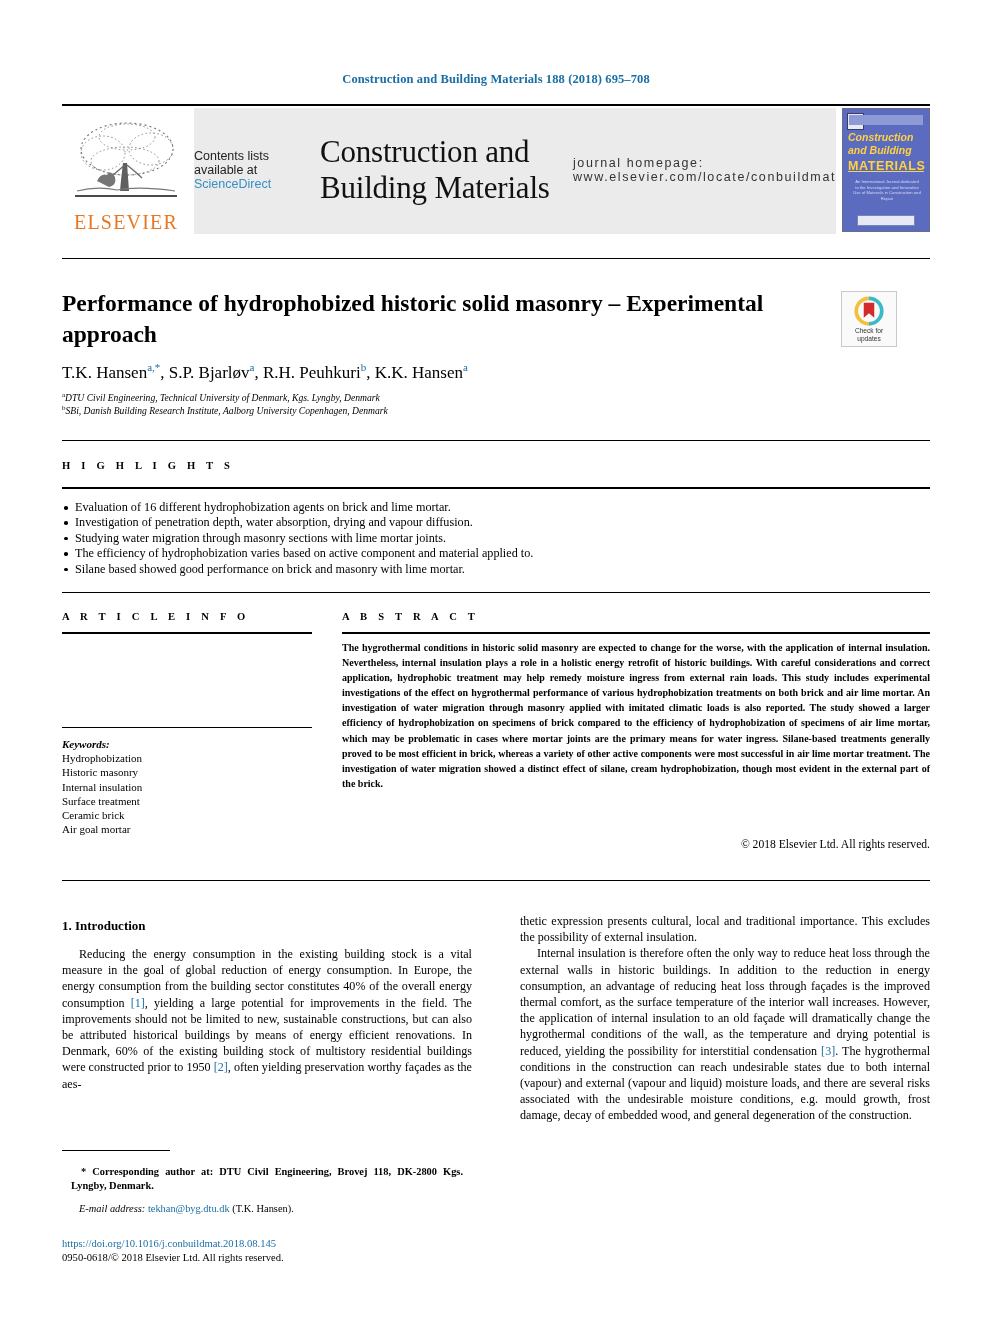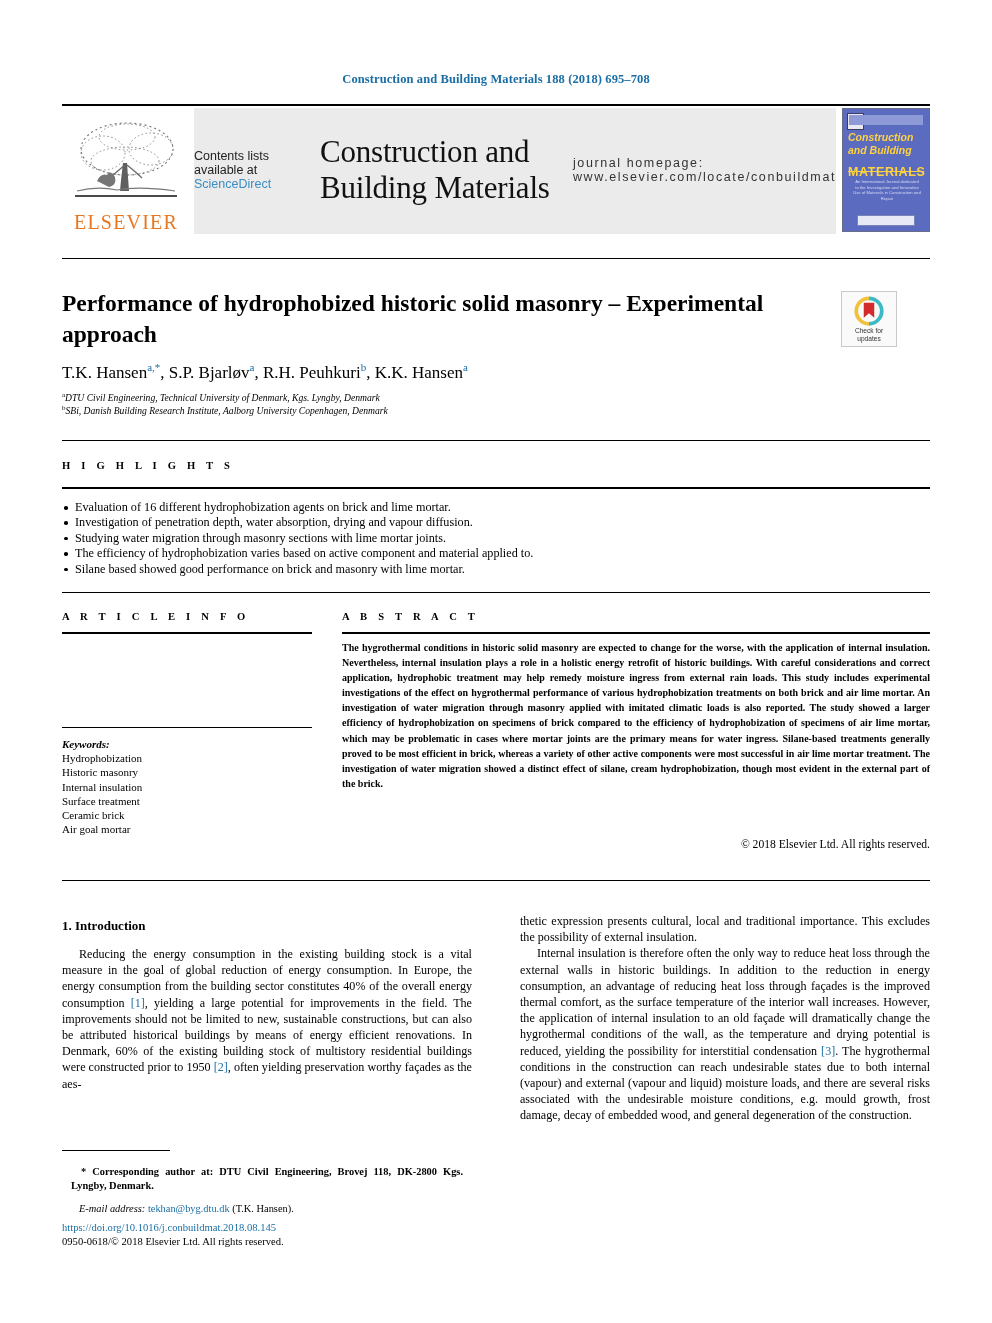--- a/index.html
+++ b/index.html
@@ -122,21 +122,21 @@
     font-style: italic;
     font-weight: bold;
     line-height: 12.5px;
     text-align: left;
   }
   .cover-title .mat {
     font-style: normal;
     font-size: 12.5px;
     letter-spacing: 0.6px;
     display: block;
-    margin-top: 10px;
+    margin-top: 4px;
   }
   .cover-rule {
     position: absolute; left: 5px; right: 5px; top: 62px;
     height: 1px; background: #ffd23f;
   }
   .cover-blurb {
     position: absolute; top: 70px; left: 10px; right: 8px;
     color: #d7dcf4; font-size: 4.2px; line-height: 5.6px; text-align: center;
   }
   .cover-foot {
@@ -304,21 +304,21 @@
     text-align: justify;
   }
   .footnote .email-label { font-style: italic; }
   .footnote a, .link { color: #1a6ea5; text-decoration: none; }
   .footer-doi {
     position: absolute;
     top: 1221px; left: 62px; width: 440px;
     font-size: 10.6px;
     line-height: 14.4px;
   }
-  .footer-doi .doi { color: #1a6ea5; }
+  .footer-doi .doi { color: #1a6ea5; margin-top: 16px; }
 </style>
 </head>
 <body>
 
 <div class="page">
 
   <div class="running-head">Construction and Building Materials 188 (2018) 695–708</div>
 
   <div class="masthead">
     <div class="masthead-inner">

